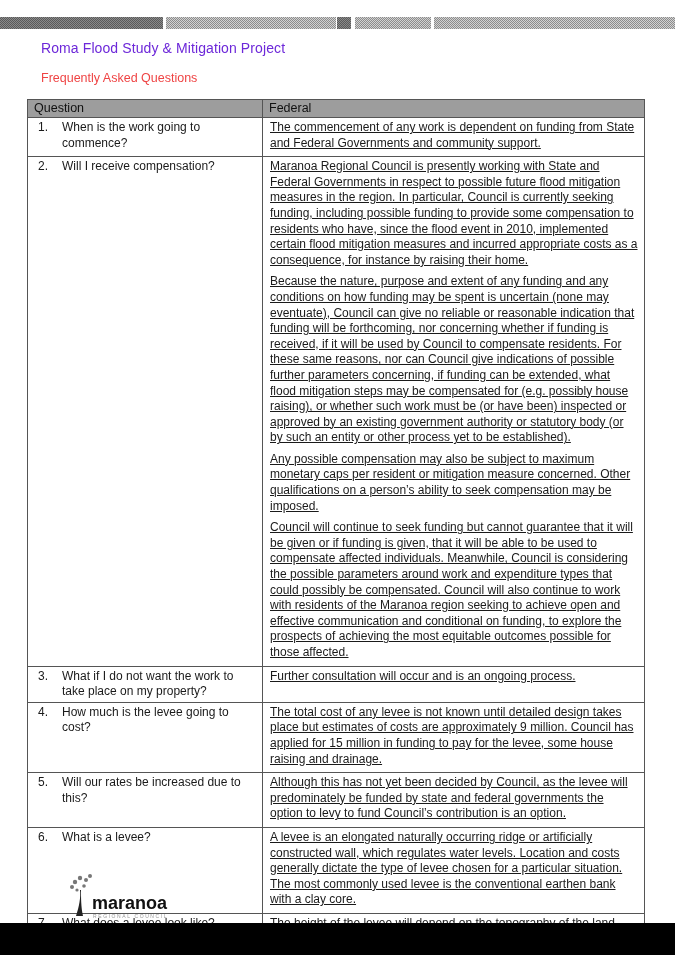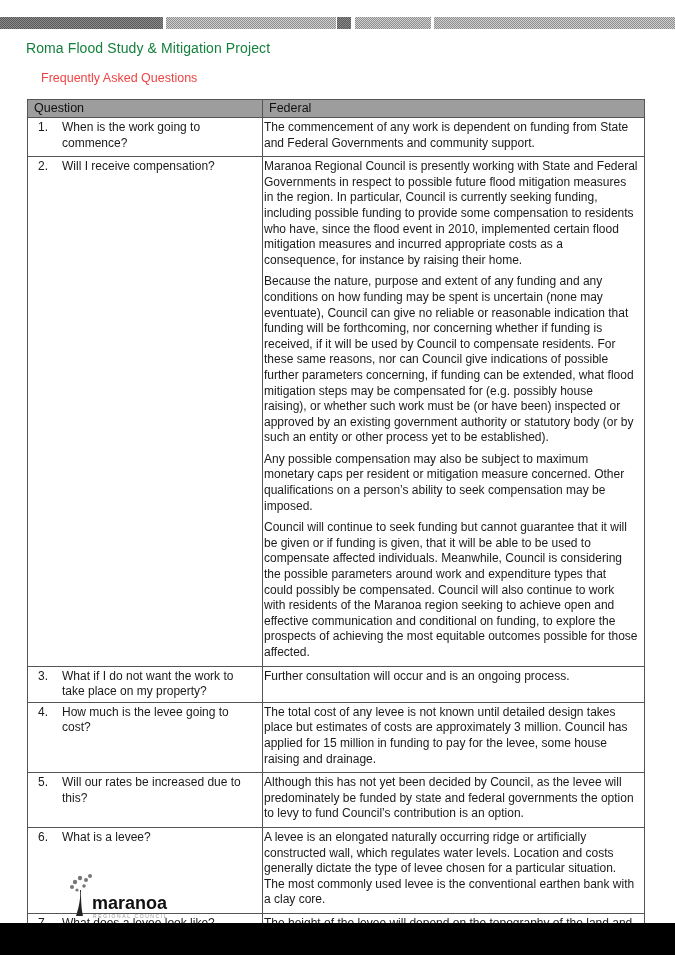--- a/index.html
+++ b/index.html
@@ -29,43 +29,43 @@
       linear-gradient(45deg, #7a7a7a 25%, transparent 25%, transparent 75%, #7a7a7a 75%),
       linear-gradient(45deg, #7a7a7a 25%, transparent 25%, transparent 75%, #7a7a7a 75%);
     background-size: 2px 2px;
     background-position: 0 0, 1px 1px;
   }
 
   .top-band { position: absolute; top: 17px; left: 0; width: 675px; height: 12px; }
   .top-band .seg { position: absolute; top: 0; height: 12px; }
 
   .doc-title {
-    position: absolute; left: 26px; top: 40px;
-    font-size: 14px; color: #15803d; letter-spacing: 0.1px;
+    position: absolute; left: 41px; top: 40px;
+    font-size: 14px; color: #6d28d9; letter-spacing: 0.1px;
   }
   .doc-subtitle {
     position: absolute; left: 41px; top: 71px;
     font-size: 12.5px; color: #ef4444;
   }
 
   .faq-table {
     position: absolute; left: 27px; top: 99px; width: 617px;
     border-collapse: collapse; table-layout: fixed;
     font-size: 12px; line-height: 15.6px; color: #1a1a1a;
   }
   .faq-table col.c-q { width: 235px; }
   .faq-table col.c-r { width: 382px; }
   .faq-table th, .faq-table td {
     border: 1px solid #555; vertical-align: top; text-align: left;
   }
   .faq-table th {
     height: 18px; font-weight: normal; font-size: 12.5px; padding: 1px 6px 0 6px; color: #111;
   }
   .faq-table td.q { padding: 2px 6px 2px 10px; }
-  .faq-table td.r { padding: 2px 6px 2px 1px; }
+  .faq-table td.r { padding: 2px 6px 2px 7px; text-decoration: underline; }
   .q-inner { display: flex; }
   .q-num { width: 24px; flex: 0 0 24px; }
   .q-text { flex: 1; }
   .r-para { margin-bottom: 6px; }
   .r-para:last-child { margin-bottom: 3px; }
 
   .footer-logos { position: absolute; left: 0; top: 872px; width: 675px; height: 51px; }
   .logo { position: absolute; top: 0; height: 50px; }
 
   .bottom-bar { position: absolute; left: 0; top: 923px; width: 675px; height: 32px; background: #000; }
@@ -133,21 +133,21 @@
         </td>
       </tr>
       <tr>
         <td class="q">
           <div class="q-inner">
             <span class="q-num">4.</span>
             <span class="q-text">How much is the levee going to cost?</span>
           </div>
         </td>
         <td class="r">
-          <div class="r-para">The total cost of any levee is not known until detailed design takes place but estimates of costs are approximately 3 million.  Council has applied for 15 million in funding to pay for the levee, some house raising and drainage.</div>
+          <div class="r-para">The total cost of any levee is not known until detailed design takes place but estimates of costs are approximately 9 million.  Council has applied for 15 million in funding to pay for the levee, some house raising and drainage.</div>
         </td>
       </tr>
       <tr>
         <td class="q">
           <div class="q-inner">
             <span class="q-num">5.</span>
             <span class="q-text">Will our rates be increased due to this?</span>
           </div>
         </td>
         <td class="r">

